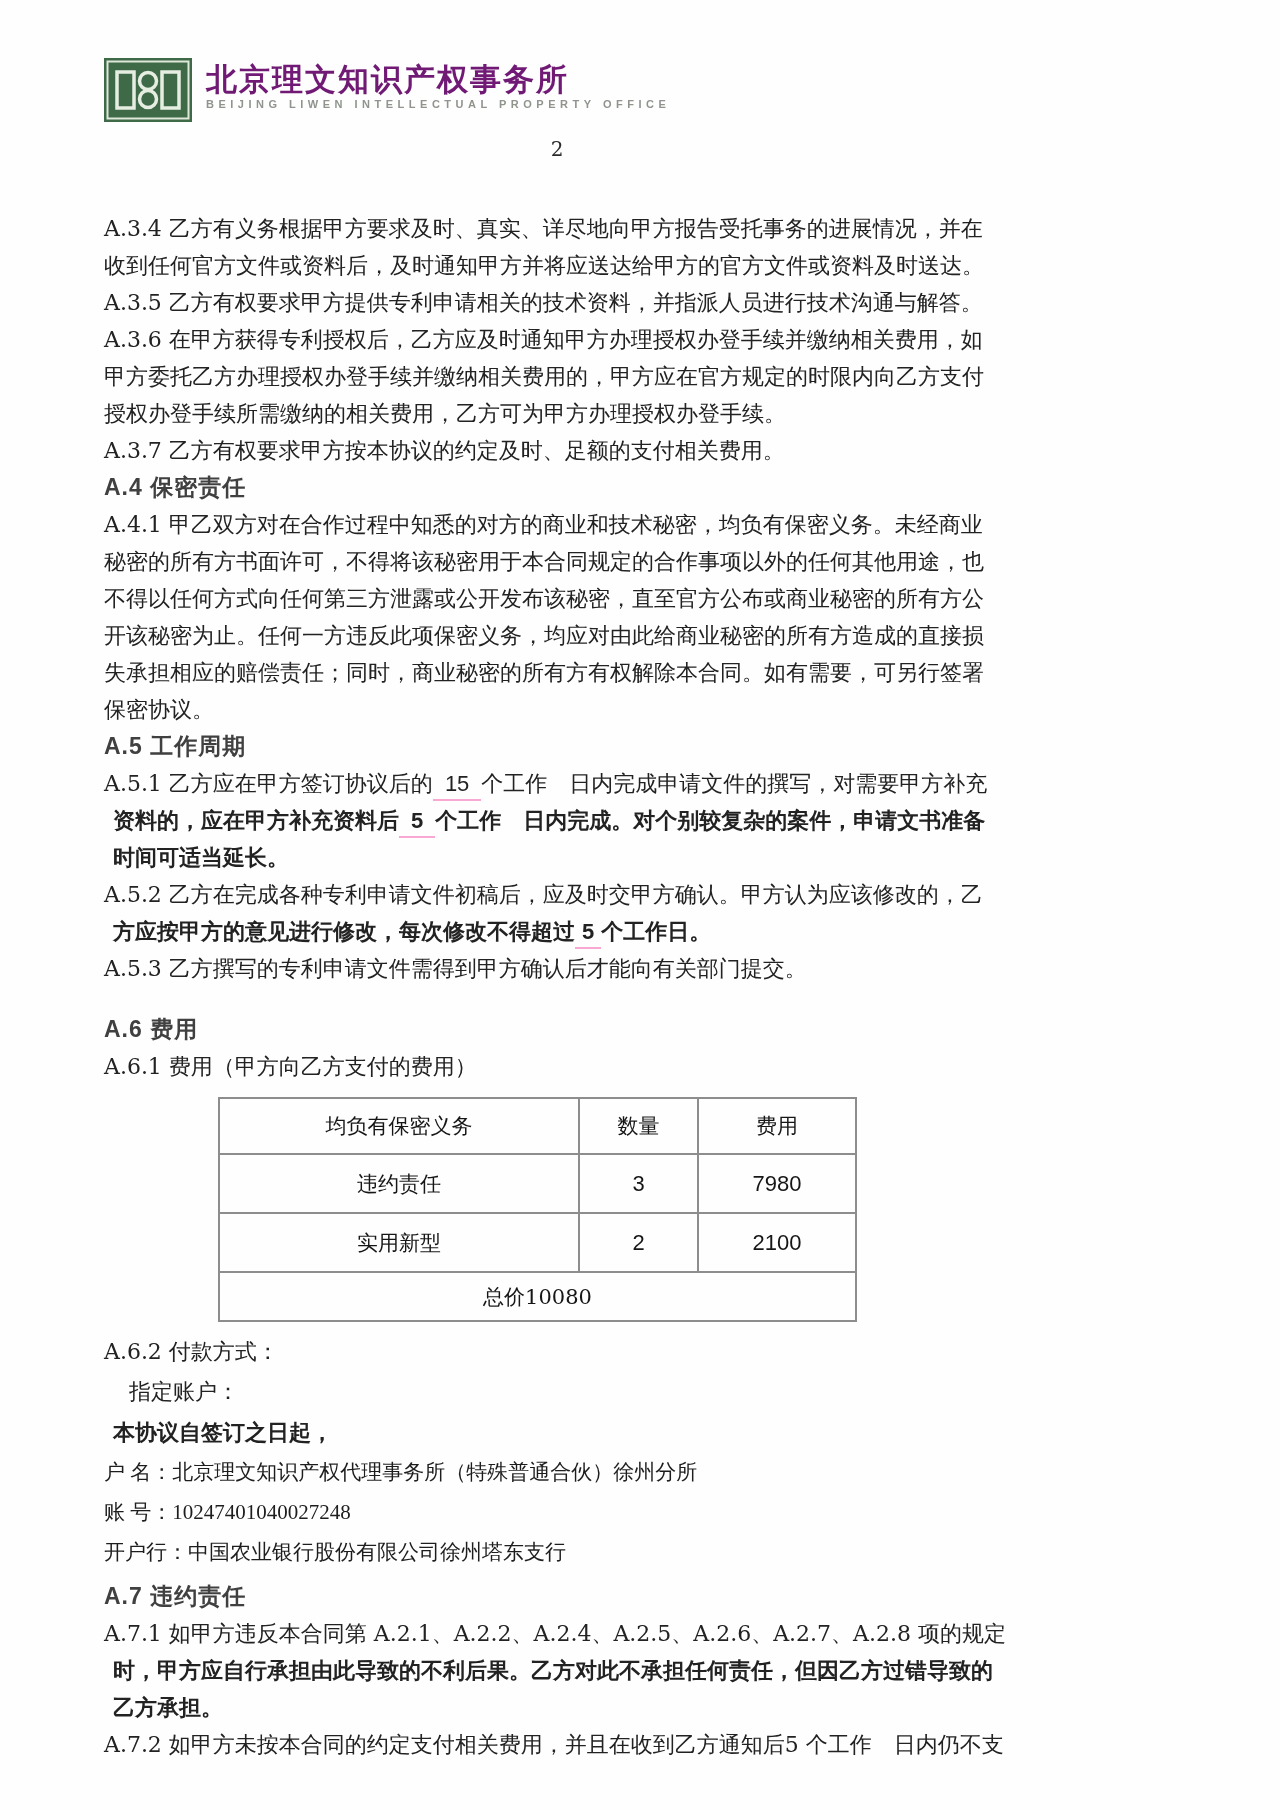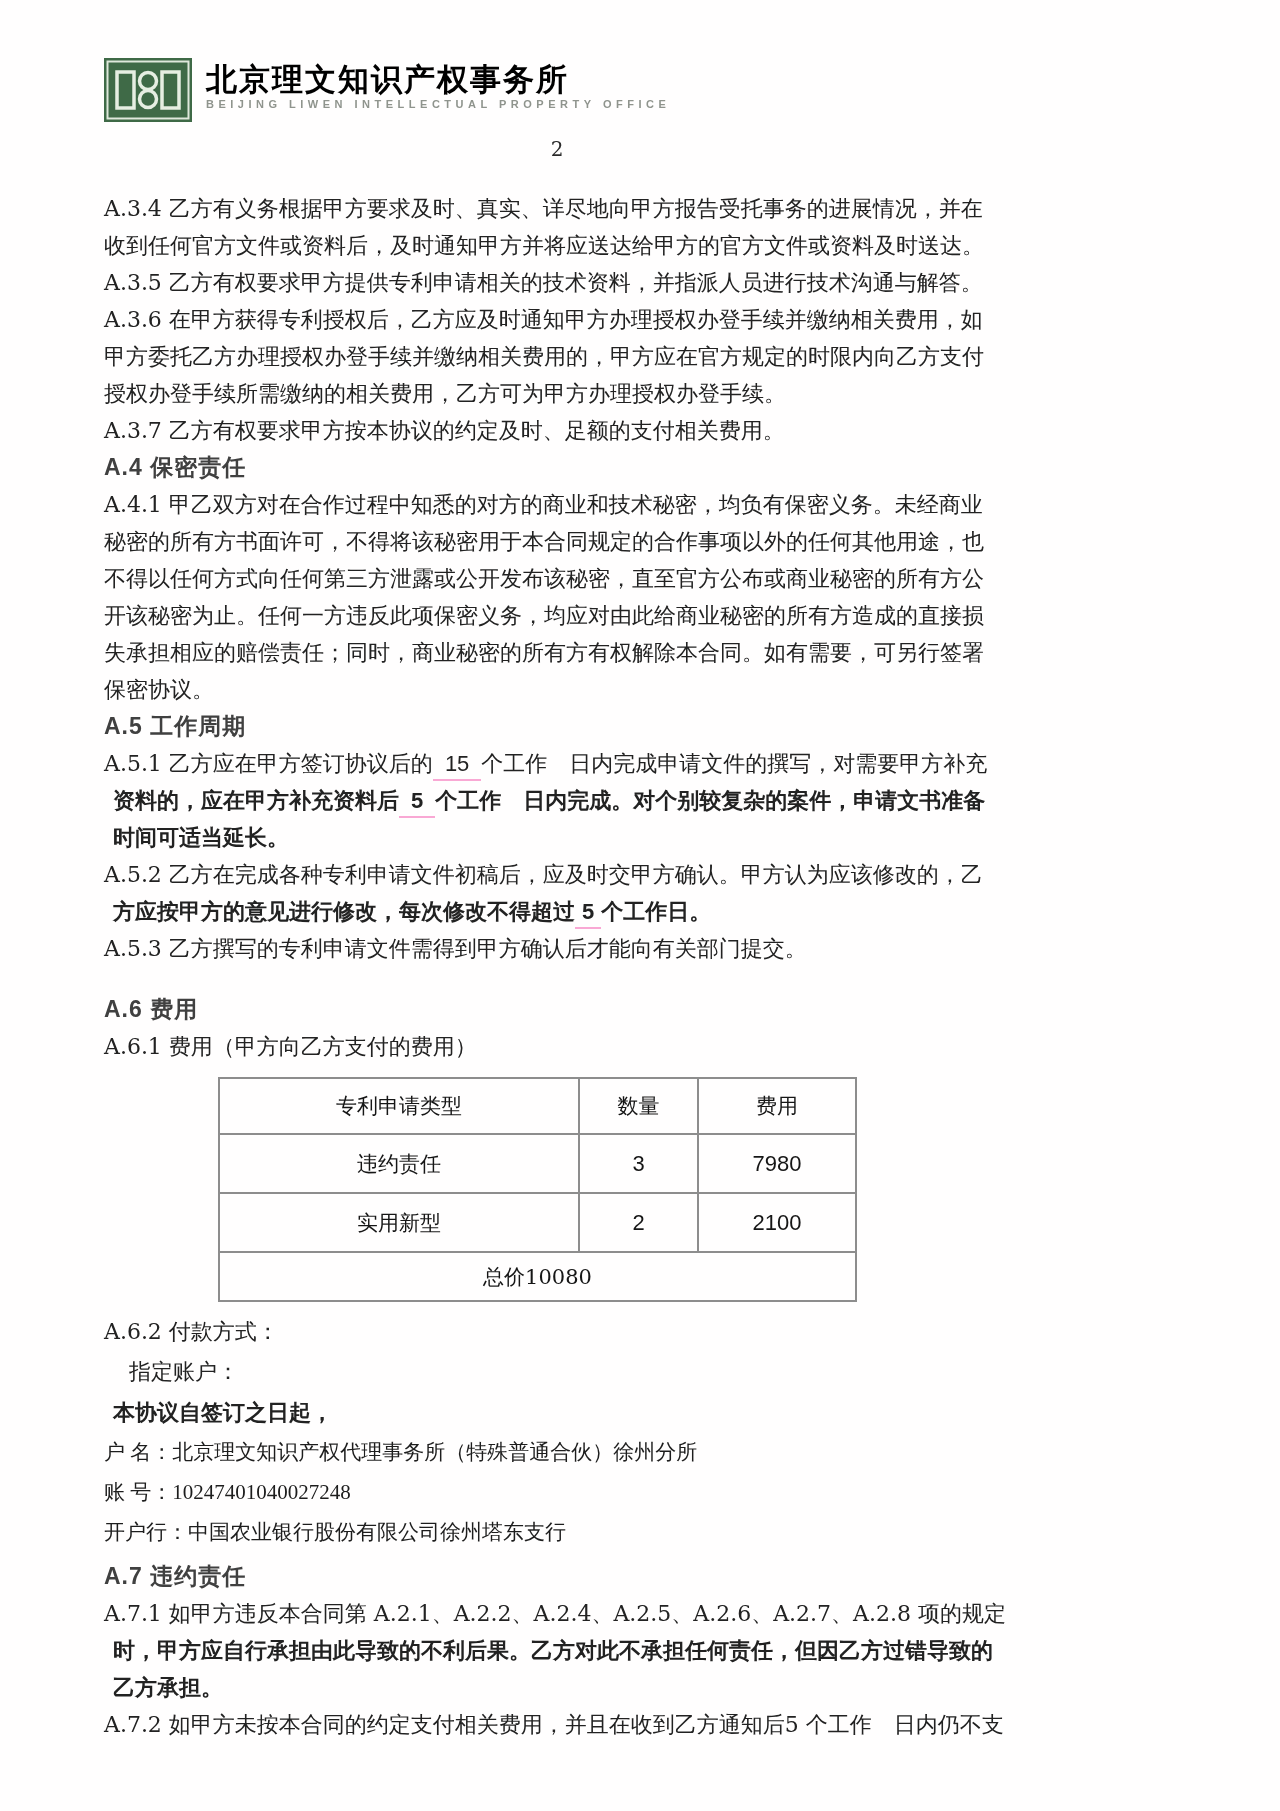--- a/index.html
+++ b/index.html
@@ -12,35 +12,35 @@
     padding:58px 270px 0 104px;
     font-family:"DejaVu Serif","Liberation Serif",serif;
     color:#222;
     overflow:hidden;
   }
   
   .hdr{display:flex;align-items:flex-start;height:66px;}
   .logo{width:88px;height:64px;flex:0 0 auto;}
   .hdr-text{margin-left:14px;padding-top:2px;}
   .co-name{
-    font-size:31px;font-weight:700;color:#000000;
+    font-size:31px;font-weight:700;color:#701a75;
     letter-spacing:2px;line-height:38px;
     font-family:"DejaVu Serif","Liberation Serif",serif;
   }
   .co-name-en{
     font-size:11px;font-weight:700;color:#8f948d;
     letter-spacing:4.5px;line-height:13px;
     font-family:"Liberation Sans","DejaVu Sans",sans-serif;
   }
   .page-num{
     text-align:center;font-size:20px;color:#2a2a2a;
     margin-top:12px;height:26px;line-height:26px;
   }
   
-  .body-start{margin-top:28px;}
+  .body-start{margin-top:48px;}
   .line{font-size:22px;line-height:37px;white-space:nowrap;}
   .heading{
     font-size:23px;font-weight:700;color:#404040;line-height:37px;
     font-family:"Liberation Sans","DejaVu Sans",sans-serif;
     letter-spacing:1px;
   }
   .ind1{padding-left:9px;font-weight:bold;}
   .ind2{padding-left:25px;}
   .u{
     display:inline-block;
@@ -126,21 +126,21 @@
     <div class="line">A.5.2  乙方在完成各种专利申请文件初稿后，应及时交甲方确认。甲方认为应该修改的，乙</div>
     <div class="line ind1"><span>方应按甲方的意见进行修改，每次修改不得超过</span><span class="u narrow">5</span><span>个工作日。</span></div>
     <div class="line">A.5.3  乙方撰写的专利申请文件需得到甲方确认后才能向有关部门提交。</div>
 
     <div class="line heading gap-top">A.6 费用</div>
     <div class="line">A.6.1 费用（甲方向乙方支付的费用）</div>
 
     <table class="fee-table">
       <tbody>
         <tr class="hrow">
-          <td class="c1">专利申请类型</td>
+          <td class="c1">均负有保密义务</td>
           <td class="c2">数量</td>
           <td class="c3">费用</td>
         </tr>
         <tr class="drow">
           <td class="c1">违约责任</td>
           <td class="c2 num">3</td>
           <td class="c3 num">7980</td>
         </tr>
         <tr class="drow">
           <td class="c1">实用新型</td>

